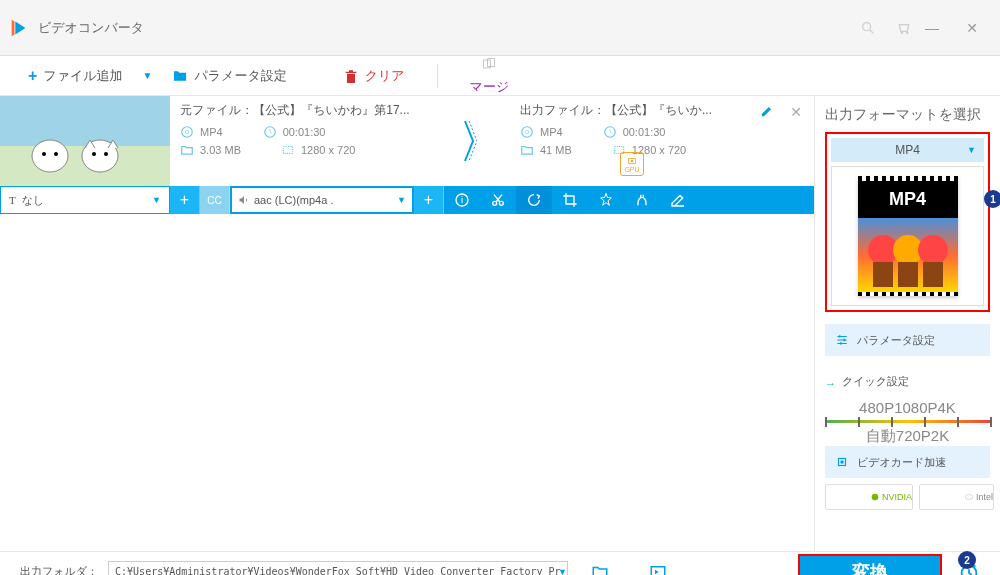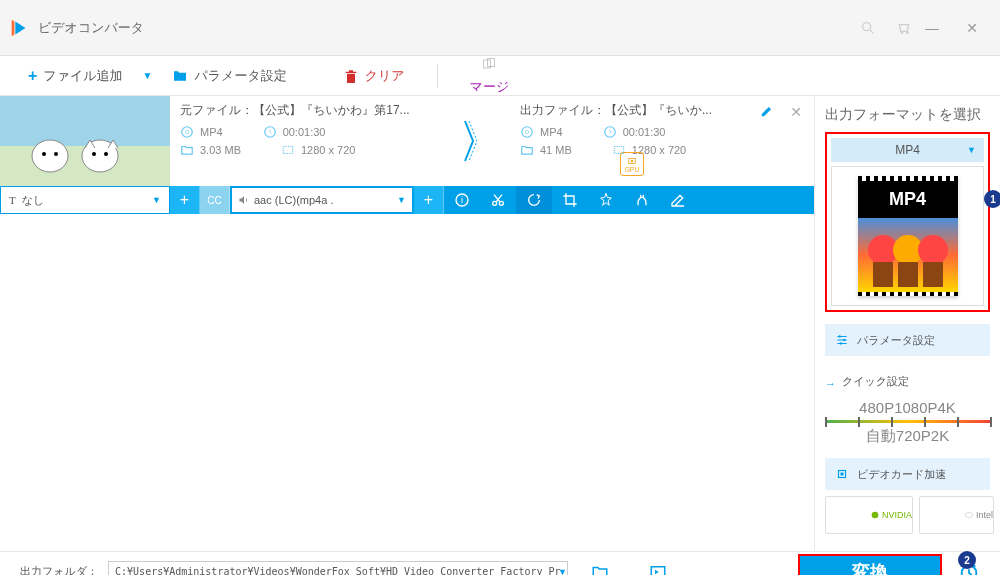--- a/index.html
+++ b/index.html
@@ -66,23 +66,23 @@
     
     .badge-num { position: absolute; width: 18px; height: 18px; background: #1a3a8f; color: #fff; border-radius: 50%; display: flex; align-items: center; justify-content: center; font-size: 10px; font-weight: bold; }
     
     .param-btn { height: 32px; background: #e3f2fd; display: flex; align-items: center; padding: 0 10px; font-size: 11px; color: #555; margin-top: 12px; cursor: pointer; gap: 8px; }
     .quick-label { font-size: 11px; color: #555; margin-top: 18px; display: flex; align-items: center; gap: 6px; }
     .quality-scale { margin-top: 10px; }
     .quality-row { display: flex; justify-content: center; font-size: 15px; color: #888; padding: 0 4px; }
     .quality-bar { height: 3px; background: linear-gradient(90deg, #4caf50, #ffc107, #f44336); margin: 4px 0; position: relative; }
     .quality-tick { position: absolute; width: 2px; height: 10px; background: #666; top: -3px; }
     
-    .gpu-accel { height: 32px; background: #e3f2fd; display: flex; align-items: center; padding: 0 10px; font-size: 11px; color: #555; margin-top: 12px; cursor: pointer; gap: 8px; }
+    .gpu-accel { height: 32px; background: #e3f2fd; display: flex; align-items: center; padding: 0 10px; font-size: 11px; color: #555; cursor: pointer; gap: 8px; }
     .gpu-chips { display: flex; gap: 6px; margin-top: 6px; }
-    .gpu-chip { flex: 1; height: 38px; border: 1px solid #ddd; display: flex; align-items: center; justify-content: center; font-size: 9px; color: #888; border-radius: 2px; padding-left: 44px; }
+    .gpu-chip { flex: 1; height: 26px; border: 1px solid #ddd; display: flex; align-items: center; justify-content: center; font-size: 9px; color: #888; border-radius: 2px; padding-left: 44px; }
     .gpu-chip.nvidia { color: #76b900; }
     
     
     .bottom-bar { height: 40px; display: flex; align-items: center; padding: 0 20px; border-top: 1px solid #e8e8e8; gap: 10px; }
     .output-label { font-size: 11px; color: #555; }
     .output-path { flex: 0 0 460px; height: 22px; border: 1px solid #ccc; font-size: 10px; color: #555; padding: 2px 6px; font-family: monospace; }
     .bottom-icon { color: #00a0e9; cursor: pointer; }
     .convert-btn { width: 144px; height: 36px; background: #00a0e9; color: #fff; font-size: 18px; font-weight: bold; display: flex; align-items: center; justify-content: center; cursor: pointer; border: 2px solid #ff0000; margin-left: auto; position: relative; }
   </style>
 </head>

